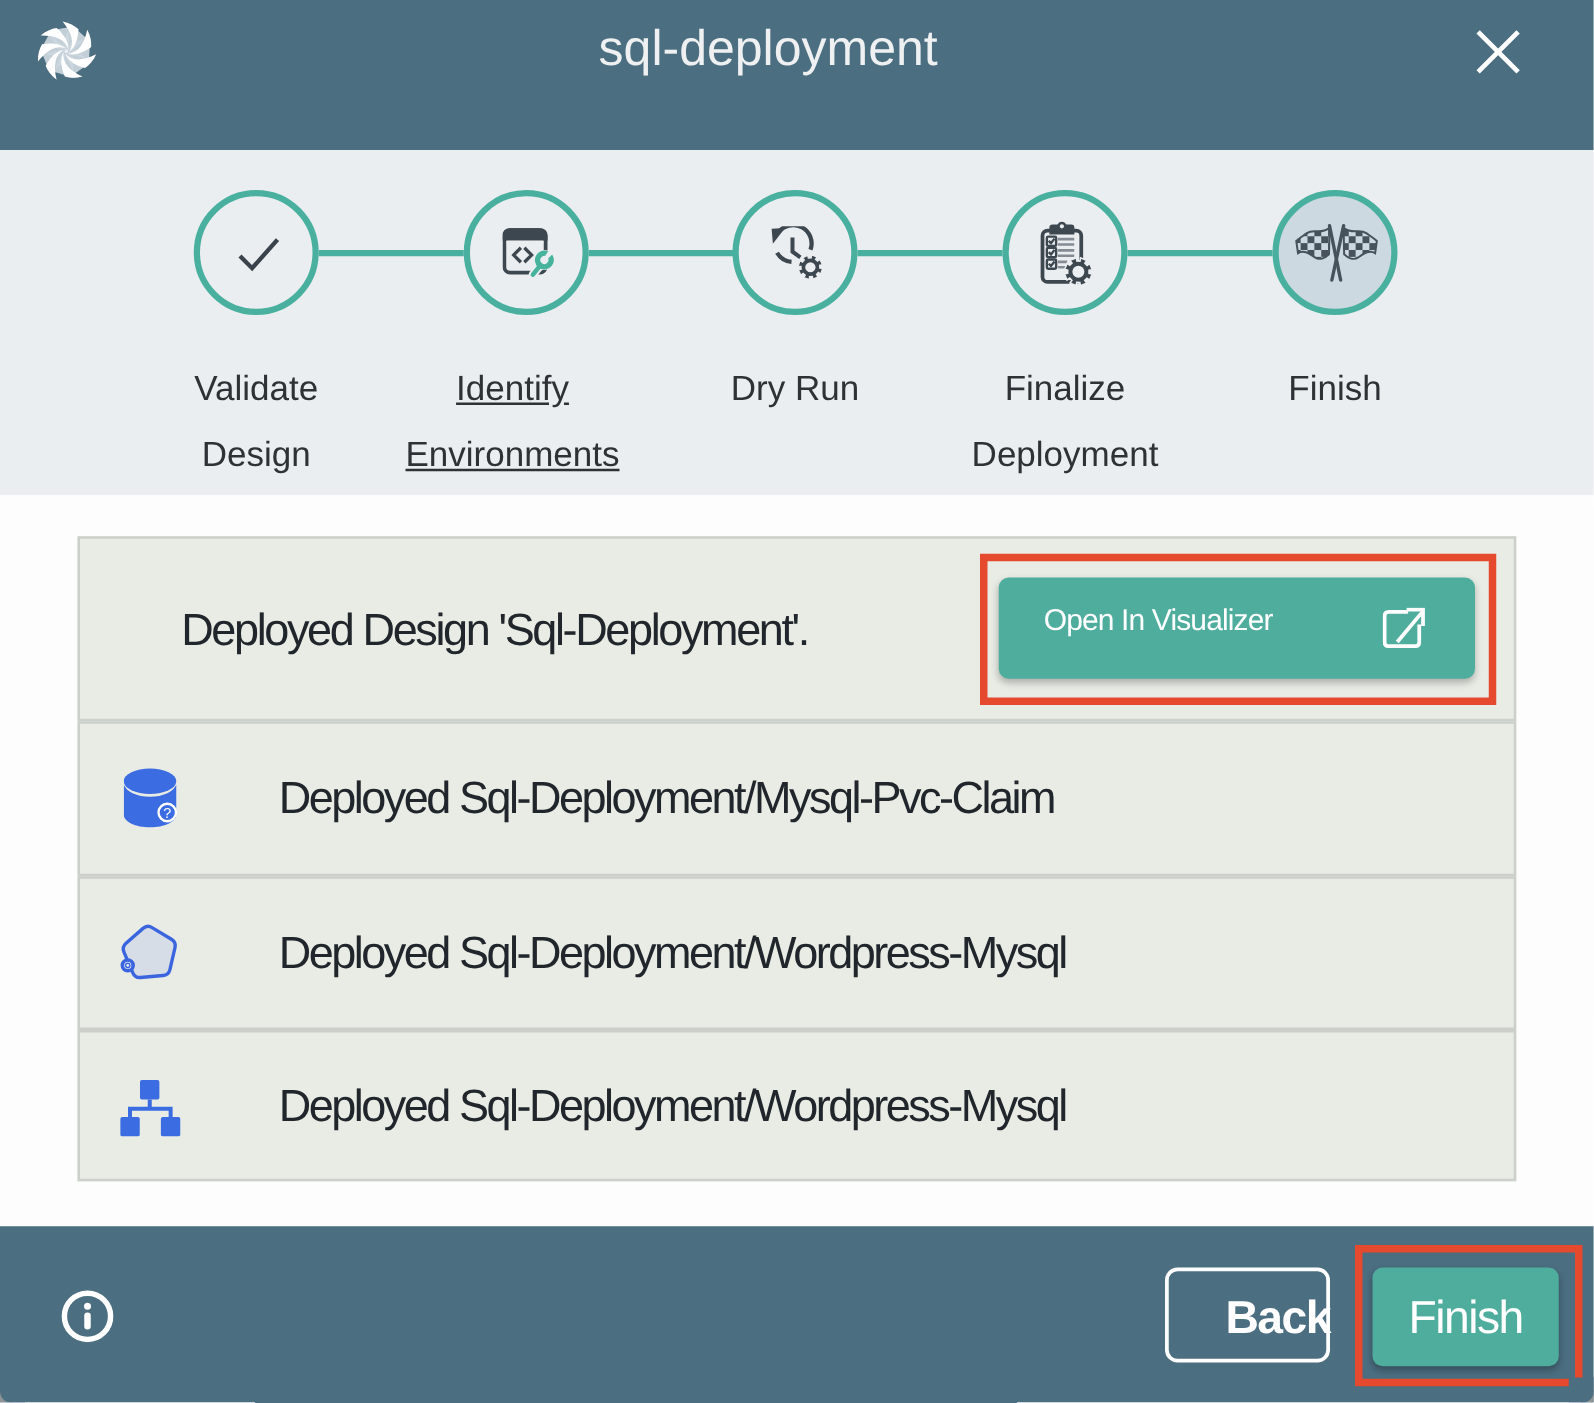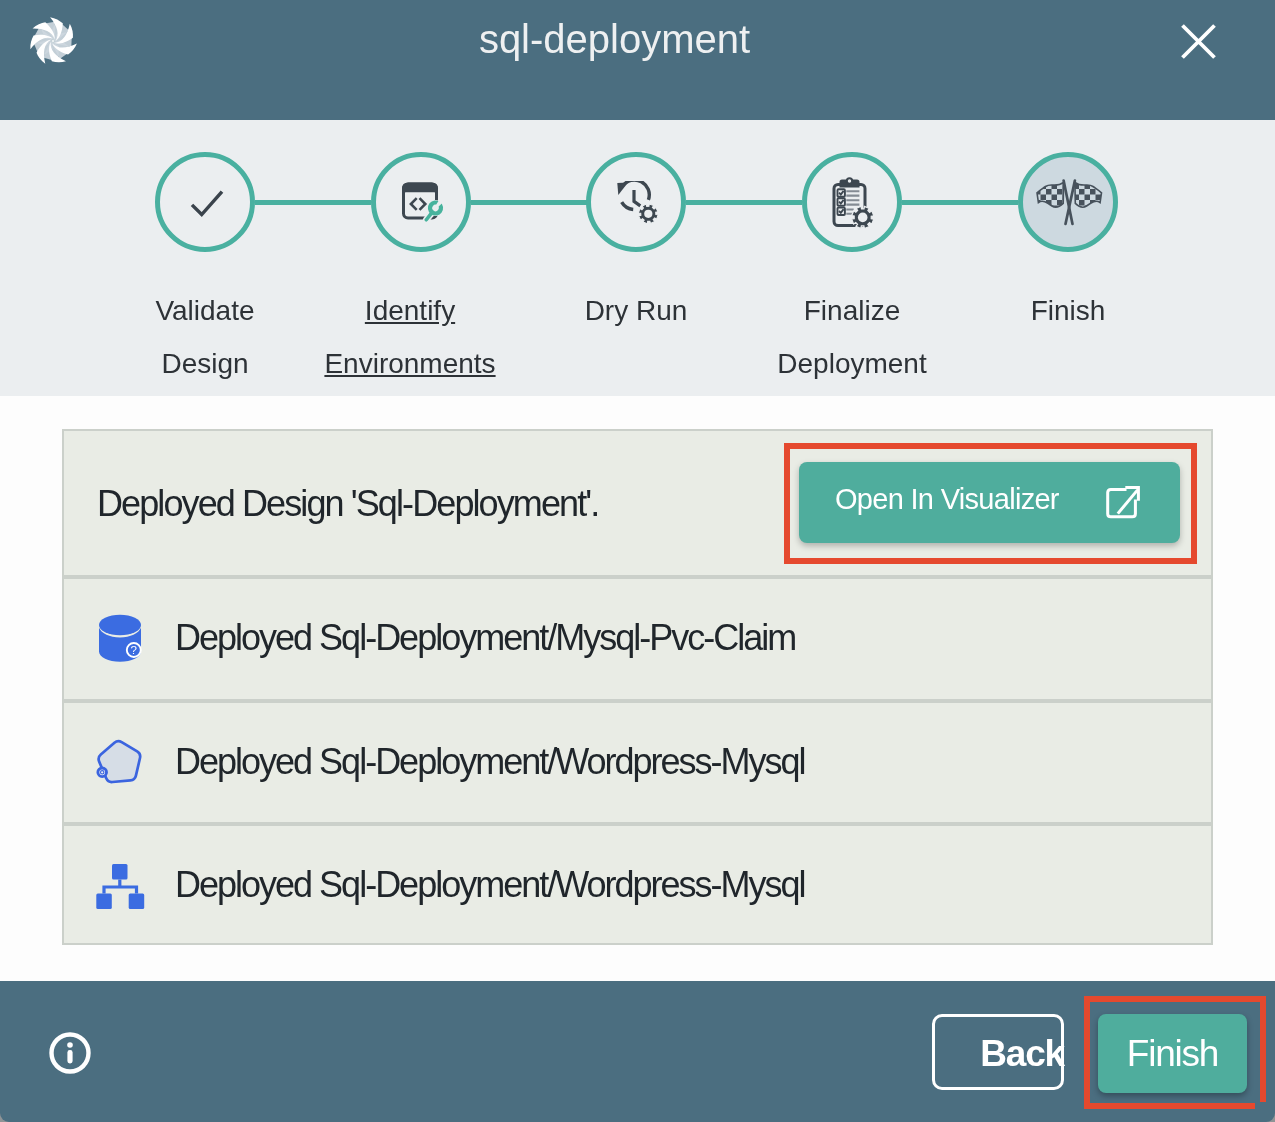--- a/index.html
+++ b/index.html
@@ -8,21 +8,21 @@
   .abs { position:absolute; }
   .header { left:0; top:0; width:1275px; height:120px; background:#4b6e80; }
   .title { width:1275px; text-align:center; top:17px; left:-23px; font-size:40px; color:#eef0f1; }
   .stepper { left:0; top:120px; width:1275px; height:276px; background:#ebeef0; }
   .content { left:0; top:396px; width:1275px; height:585px; background:#fdfdfd; }
   .footer { left:0; top:981px; width:1275px; height:141px; background:#4b6e80; }
   .circ { width:100px; height:100px; border-radius:50%; border:5.5px solid #49b0a0; background:#ebeef0; top:152px; }
   .conn { height:5px; background:#49b0a0; top:200px; }
   .steplabel { top:284px; font-size:28px; color:#2d3237; text-align:center; line-height:53px; }
   .row { left:62px; width:1151px; background:#e9ece5; border:2px solid #cbd0ca; }
-  .rowtext { font-size:36px; color:#20262b; letter-spacing:-2px; }
+  .rowtext { font-size:36px; color:#20262b; letter-spacing:-2px;margin-left:48px; }
   .btn-teal { background:#4fad9d; border-radius:8px; color:#fff; }
   .redbox { border:6px solid #e5492e; }
 </style>
 </head>
 <body>
 
   <div class="abs header"></div>
   <div class="abs title">sql-deployment</div>
   <svg class="abs" style="left:28px; top:16px;" width="50" height="50" viewBox="-26 -26 52 52">
     <path d="M4.29,-22.09 L16.77,-10.89 L2.39,0.73 L-3.13,-7.36 Z" fill="#cdd7de" opacity="0.92"></path>
@@ -145,21 +145,21 @@
     <g fill="#3b6ce1">
       <rect x="16" y="1" width="15.5" height="15.5" rx="1.5"></rect>
       <rect x="0.3" y="30.5" width="15.5" height="15.5" rx="1.5"></rect>
       <rect x="32.7" y="30.5" width="15.5" height="15.5" rx="1.5"></rect>
     </g>
     <path d="M23.8 16.5 L23.8 24 M8 30.5 L8 24 L40.5 24 L40.5 30.5" stroke="#3b6ce1" stroke-width="3.2" fill="none"></path>
   </svg>
 
   <div class="abs redbox" style="left:784px; top:443px; width:413px; height:121px;"></div>
   <div class="abs btn-teal" style="left:799px; top:462px; width:381px; height:81px; box-shadow:0 3px 6px rgba(0,0,0,0.25);"></div>
-  <div class="abs" style="left:835px; top:483px; font-size:29px; color:#fff; letter-spacing:-0.7px;">Open In Visualizer</div>
+  <div class="abs" style="left:835px; top:483px; font-size:24px; color:#fff; letter-spacing:-0.7px;">Open In Visualizer</div>
   <svg class="abs" style="left:1106px; top:486px;" width="34" height="34" viewBox="0 0 34 34">
     <path d="M20.5 3.5 H4.8 Q1.7 3.5 1.7 6.6 V27.7 Q1.7 30.8 4.8 30.8 H26.3 Q29.4 30.8 29.4 27.7 V13.5" fill="none" stroke="#fff" stroke-width="3"></path>
     <path d="M11.8 27.6 L31.6 3.9" fill="none" stroke="#fff" stroke-width="3"></path>
     <path d="M19.3 1.6 H32.4 V14.8" fill="none" stroke="#fff" stroke-width="3"></path>
   </svg>
 
   <div class="abs footer"></div>
   <svg class="abs" style="left:49px; top:1032px;" width="42" height="42" viewBox="0 0 42 42">
     <circle cx="21" cy="21" r="18.5" fill="none" stroke="#fff" stroke-width="4.4"></circle>
     <circle cx="21" cy="13" r="2.8" fill="#fff"></circle>

